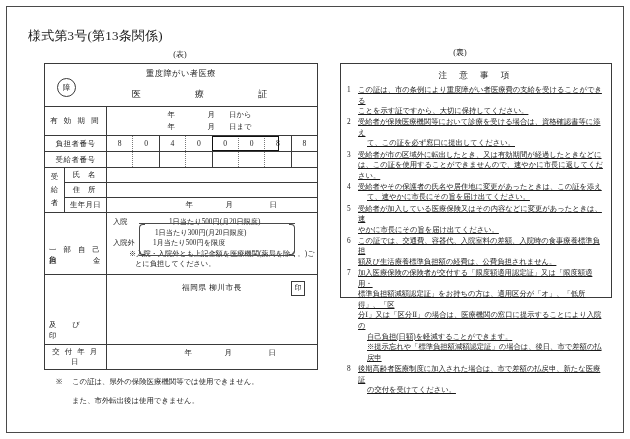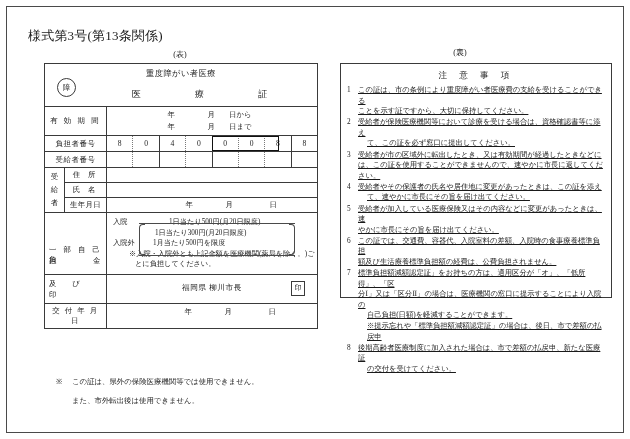--- a/index.html
+++ b/index.html
@@ -139,21 +139,21 @@
   }
   .brace:before{left:0;border-right:none;border-radius:4px 0 0 4px;}
   .brace:after{right:0;border-left:none;border-radius:0 4px 4px 0;}
 
   
   .issuer-lbl{
     width:62px;min-width:62px;border-right:1px solid #3a3a3a;
     box-sizing:border-box;padding:3px 4px;font-size:7.4px;
   }
   .issuer-lbl div{letter-spacing:2.2px;line-height:11px;}
-  .issuer-lbl div.r2{letter-spacing:7px;}
+  .issuer-lbl div.r2{letter-spacing:7px;margin-top:41px;}
   .issuer-body{flex:1;position:relative;height:26px;}
   .issuer-name{
     position:absolute;left:0;right:0;top:8px;text-align:center;
     font-size:7.6px;letter-spacing:.6px;
   }
   .seal-box{
     position:absolute;right:12px;top:6px;
     width:12px;height:13px;border:1px solid #3a3a3a;
     font-size:7px;line-height:13px;text-align:center;
   }
@@ -266,25 +266,25 @@
 
   <div class="fp-row">
     <div class="recip-wrap" style="width:100%;">
       <div class="recip-side">
         <span>受</span>
         <span>給</span>
         <span>者</span>
       </div>
       <div class="recip-rows">
         <div class="recip-row">
-          <div class="recip-lbl">住 所</div>
+          <div class="recip-lbl">氏 名</div>
           <div class="recip-val"></div>
         </div>
         <div class="recip-row">
-          <div class="recip-lbl">氏 名</div>
+          <div class="recip-lbl">住 所</div>
           <div class="recip-val"></div>
         </div>
         <div class="recip-row last">
           <div class="recip-lbl nosp">生年月日</div>
           <div class="recip-val">
             <div class="dob">
               <span class="y">年</span>
               <span class="m">月</span>
               <span class="d">日</span>
             </div>
@@ -402,20 +402,21 @@
     <span class="num">6</span>
     <span class="txt">
       <span class="cont0">この証では、交通費、容器代、入院室料の差額、入院時の食事療養標準負担</span>
       <span class="cont0">額及び生活療養標準負担額の経費は、公費負担されません。</span>
     </span>
   </div>
 
   <div class="note">
     <span class="num">7</span>
     <span class="txt">
+      <span class="cont0">加入医療保険の保険者が交付する「限度額適用認定証」又は「限度額適用・</span>
       <span class="cont0">標準負担額減額認定証」をお持ちの方は、適用区分が「オ」、「低所得」、「区</span>
       <span class="cont0">分Ⅰ」又は「区分Ⅱ」の場合は、医療機関の窓口に提示することにより入院の</span>
       <span class="cont">自己負担(日額)を軽減することができます。</span>
       <span class="cont">※提示忘れや「標準負担額減額認定証」の場合は、後日、市で差額の払戻申</span>
     </span>
   </div>
 
   <div class="note">
     <span class="num">8</span>
     <span class="txt">

